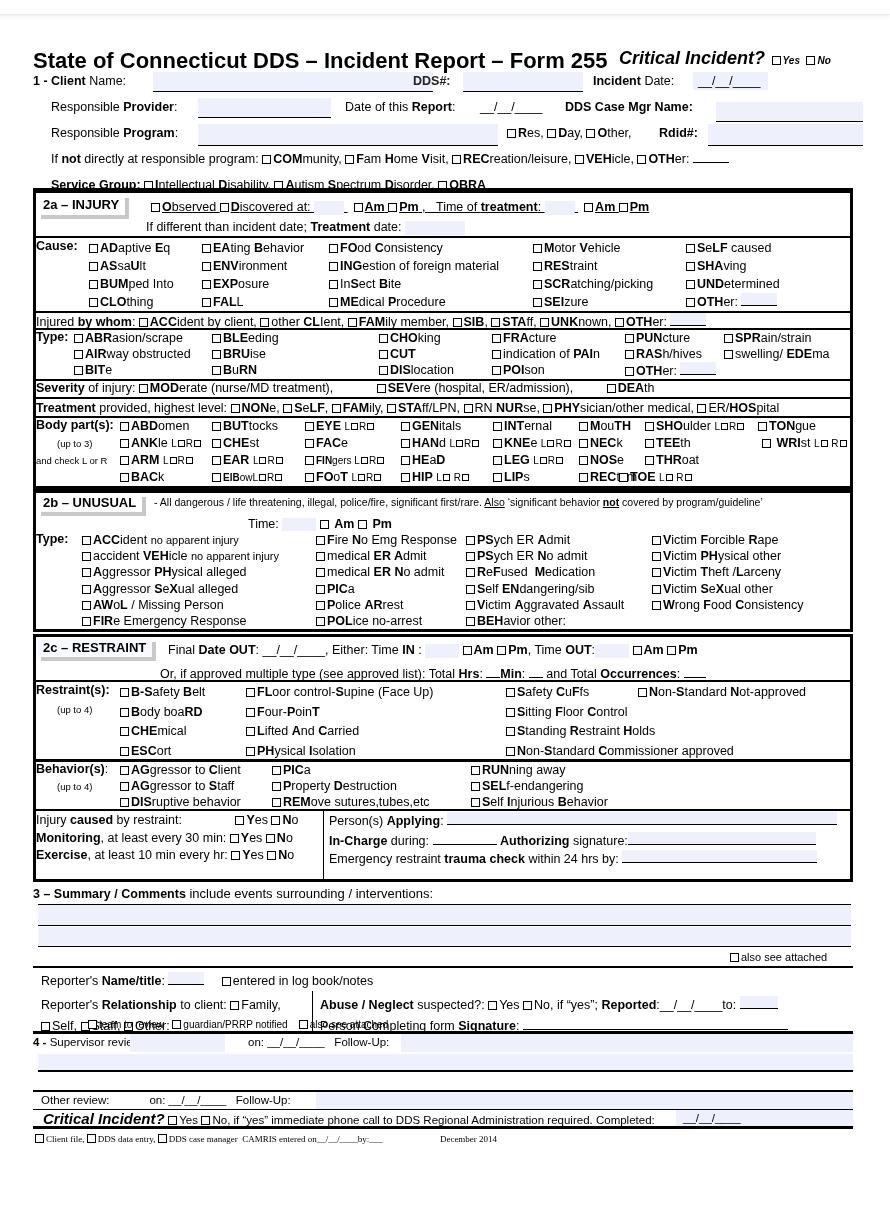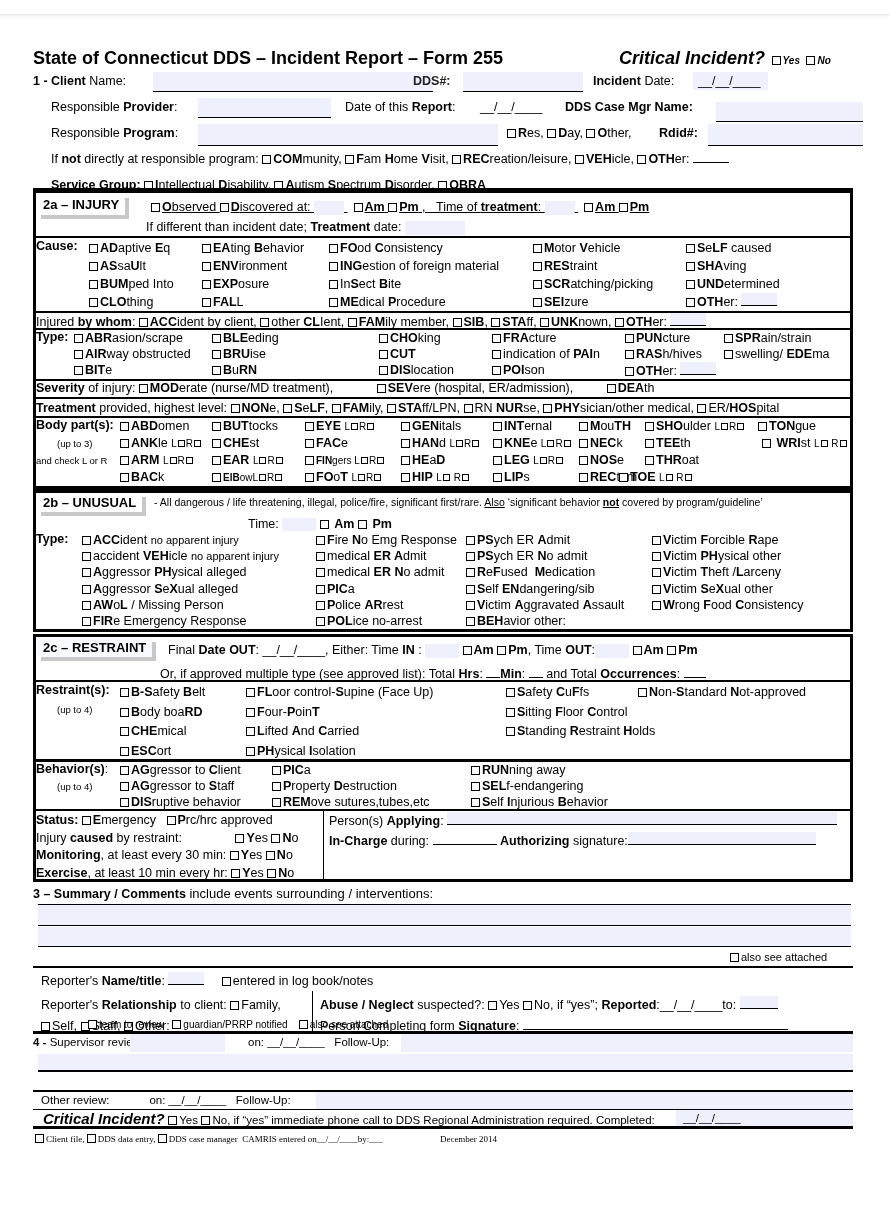--- a/index.html
+++ b/index.html
@@ -6,21 +6,21 @@
   html, body { width: 890px; height: 1218px; background: #ffffff; }
   body { font-family: "Liberation Sans", sans-serif; color: #000; font-size: 12.5px; position: relative; overflow: hidden; }
   .topbar { position: absolute; left: 0; top: 0; width: 890px; height: 15px; background: #fff; border-bottom: 1px solid #e8e8e8; box-shadow: 0 2px 4px rgba(0,0,0,0.06); }
   .page { position: absolute; left: 33px; top: 44px; width: 820px; }
   .abs { position: absolute; white-space: nowrap; }
   b { font-weight: bold; }
   .cb { display: inline-block; width: 9px; height: 9px; border: 1px solid #000; margin-right: 2px; vertical-align: -1px; background: #fff; }
   .cbs { display: inline-block; width: 7px; height: 7px; border: 1px solid #000; margin: 0 1px; vertical-align: 0; background: #fff; }
   .fill { display: inline-block; background: #eef0fb; height: 17px; vertical-align: middle; }
   .line { display: inline-block; border-bottom: 1px solid #000; height: 14px; vertical-align: baseline; }
-  .title { font-size: 18px; font-weight: bold; }
+  .title { font-size: 22px; font-weight: bold; }
   .crit { font-size: 18px; font-weight: bold; font-style: italic; }
   .small { font-size: 10px; }
   .tiny { font-size: 9.5px; }
   .box { position: absolute; border: 3px solid #000; left: 0; }
   .hr { position: absolute; left: 0; height: 2px; background: #000; }
   .hr3 { position: absolute; left: 0; height: 3px; background: #000; }
   .sect-tab { position: absolute; background: #fff; font-weight: bold; padding: 3px 6px; box-shadow: 4px 4px 0 #c8c8c8; font-size: 13px; }
   .vline { position: absolute; width: 1px; background: #000; }
   .serif { font-family: "Liberation Serif", serif; font-size: 9px; }
   .field-bg { position: absolute; background: #eef0fb; }
@@ -309,20 +309,21 @@
   <div class="abs" style="left:213px;top:639px;line-height:19.5px">
     <div><span class="cb"></span><b>FL</b>oor control-<b>S</b>upine (Face Up)</div>
     <div><span class="cb"></span><b>F</b>our-<b>P</b>oin<b>T</b></div>
     <div><span class="cb"></span><b>L</b>ifted <b>A</b>nd <b>C</b>arried</div>
     <div><span class="cb"></span><b>PH</b>ysical <b>I</b>solation</div>
   </div>
   <div class="abs" style="left:473px;top:639px;line-height:19.5px">
     <div><span class="cb"></span><b>S</b>afety <b>C</b>u<b>F</b>fs</div>
     <div><span class="cb"></span><b>S</b>itting <b>F</b>loor <b>C</b>ontrol</div>
     <div><span class="cb"></span><b>S</b>tanding <b>R</b>estraint <b>H</b>olds</div>
+    <div><span class="cb"></span><b>N</b>on-<b>S</b>tandard <b>C</b>ommissioner approved</div>
   </div>
   <div class="abs" style="left:605px;top:639px;line-height:19.5px">
     <div><span class="cb"></span><b>N</b>on-<b>S</b>tandard <b>N</b>ot-approved</div>
   </div>
   <div class="hr3" style="top:715px;width:820px"></div>
 
   <div class="abs" style="left:3px;top:718px;"><b>Behavior(s)</b>:</div>
   <div class="abs tiny" style="left:24px;top:737px;">(up to 4)</div>
   <div class="abs" style="left:87px;top:718px;line-height:16px">
     <div><span class="cb"></span><b>AG</b>gressor to <b>C</b>lient</div>
@@ -336,28 +337,28 @@
   </div>
   <div class="abs" style="left:438px;top:718px;line-height:16px">
     <div><span class="cb"></span><b>RUN</b>ning away</div>
     <div><span class="cb"></span><b>SEL</b>f-endangering</div>
     <div><span class="cb"></span><b>S</b>elf <b>I</b>njurious <b>B</b>ehavior</div>
   </div>
   <div class="hr" style="top:765px;width:820px"></div>
   <div class="vline" style="left:290px;top:766px;height:70px"></div>
 
   <div class="abs" style="left:3px;top:768px;line-height:17.5px">
-    <div><b>Status:</b> <span class="cb"></span><b>E</b>mergency &nbsp;&nbsp;<span class="cb"></span><b>P</b>rc/hrc approved</div>
     <div>Injury <b>caused</b> by restraint: <span style="display:inline-block;width:50px"></span><span class="cb"></span><b>Y</b>es <span class="cb"></span><b>N</b>o</div>
     <div><b>Monitoring</b>, at least every 30 min: <span class="cb"></span><b>Y</b>es <span class="cb"></span><b>N</b>o</div>
     <div><b>Exercise</b>, at least 10 min every hr: <span class="cb"></span><b>Y</b>es <span class="cb"></span><b>N</b>o</div>
   </div>
   <div class="abs" style="left:296px;top:768px;line-height:17.5px">
     <div><span>Person(s) </span><b>Applying</b>: <span class="line fill" style="width:390px;height:13px"></span></div>
     <div><b>In-Charge</b><span> during:</span> <span class="line" style="width:64px"></span> <b>Authorizing</b><span> signature:</span><span class="line fill" style="width:188px;height:13px"></span></div>
+    <div><span>Emergency restraint </span><b>trauma check</b><span> within 24 hrs by:</span> <span class="line fill" style="width:195px;height:13px"></span></div>
   </div>
 
   <div class="abs" style="left:0;top:842px;"><b>3 – Summary / Comments</b><span class="small" style="font-size:13px"> include events surrounding / interventions:</span></div>
   <div class="field-bg" style="left:5px;top:860px;width:813px;height:22px;border-bottom:1px solid #000;border-top:1px solid #000"></div>
   <div class="field-bg" style="left:5px;top:883px;width:813px;height:20px;border-bottom:1px solid #000;"></div>
   <div class="abs small" style="left:697px;top:907px;font-size:11px"><span class="cb"></span><span>also see attached</span></div>
   <div class="hr" style="top:922px;width:820px"></div>
   <div class="abs" style="left:8px;top:928px;">
     <span>Reporter's </span><b>Name/title</b>: <span class="line fill" style="width:36px;height:13px"></span>
     &nbsp;&nbsp;&nbsp;&nbsp;<span class="cb"></span><span>entered in log book/notes</span>

